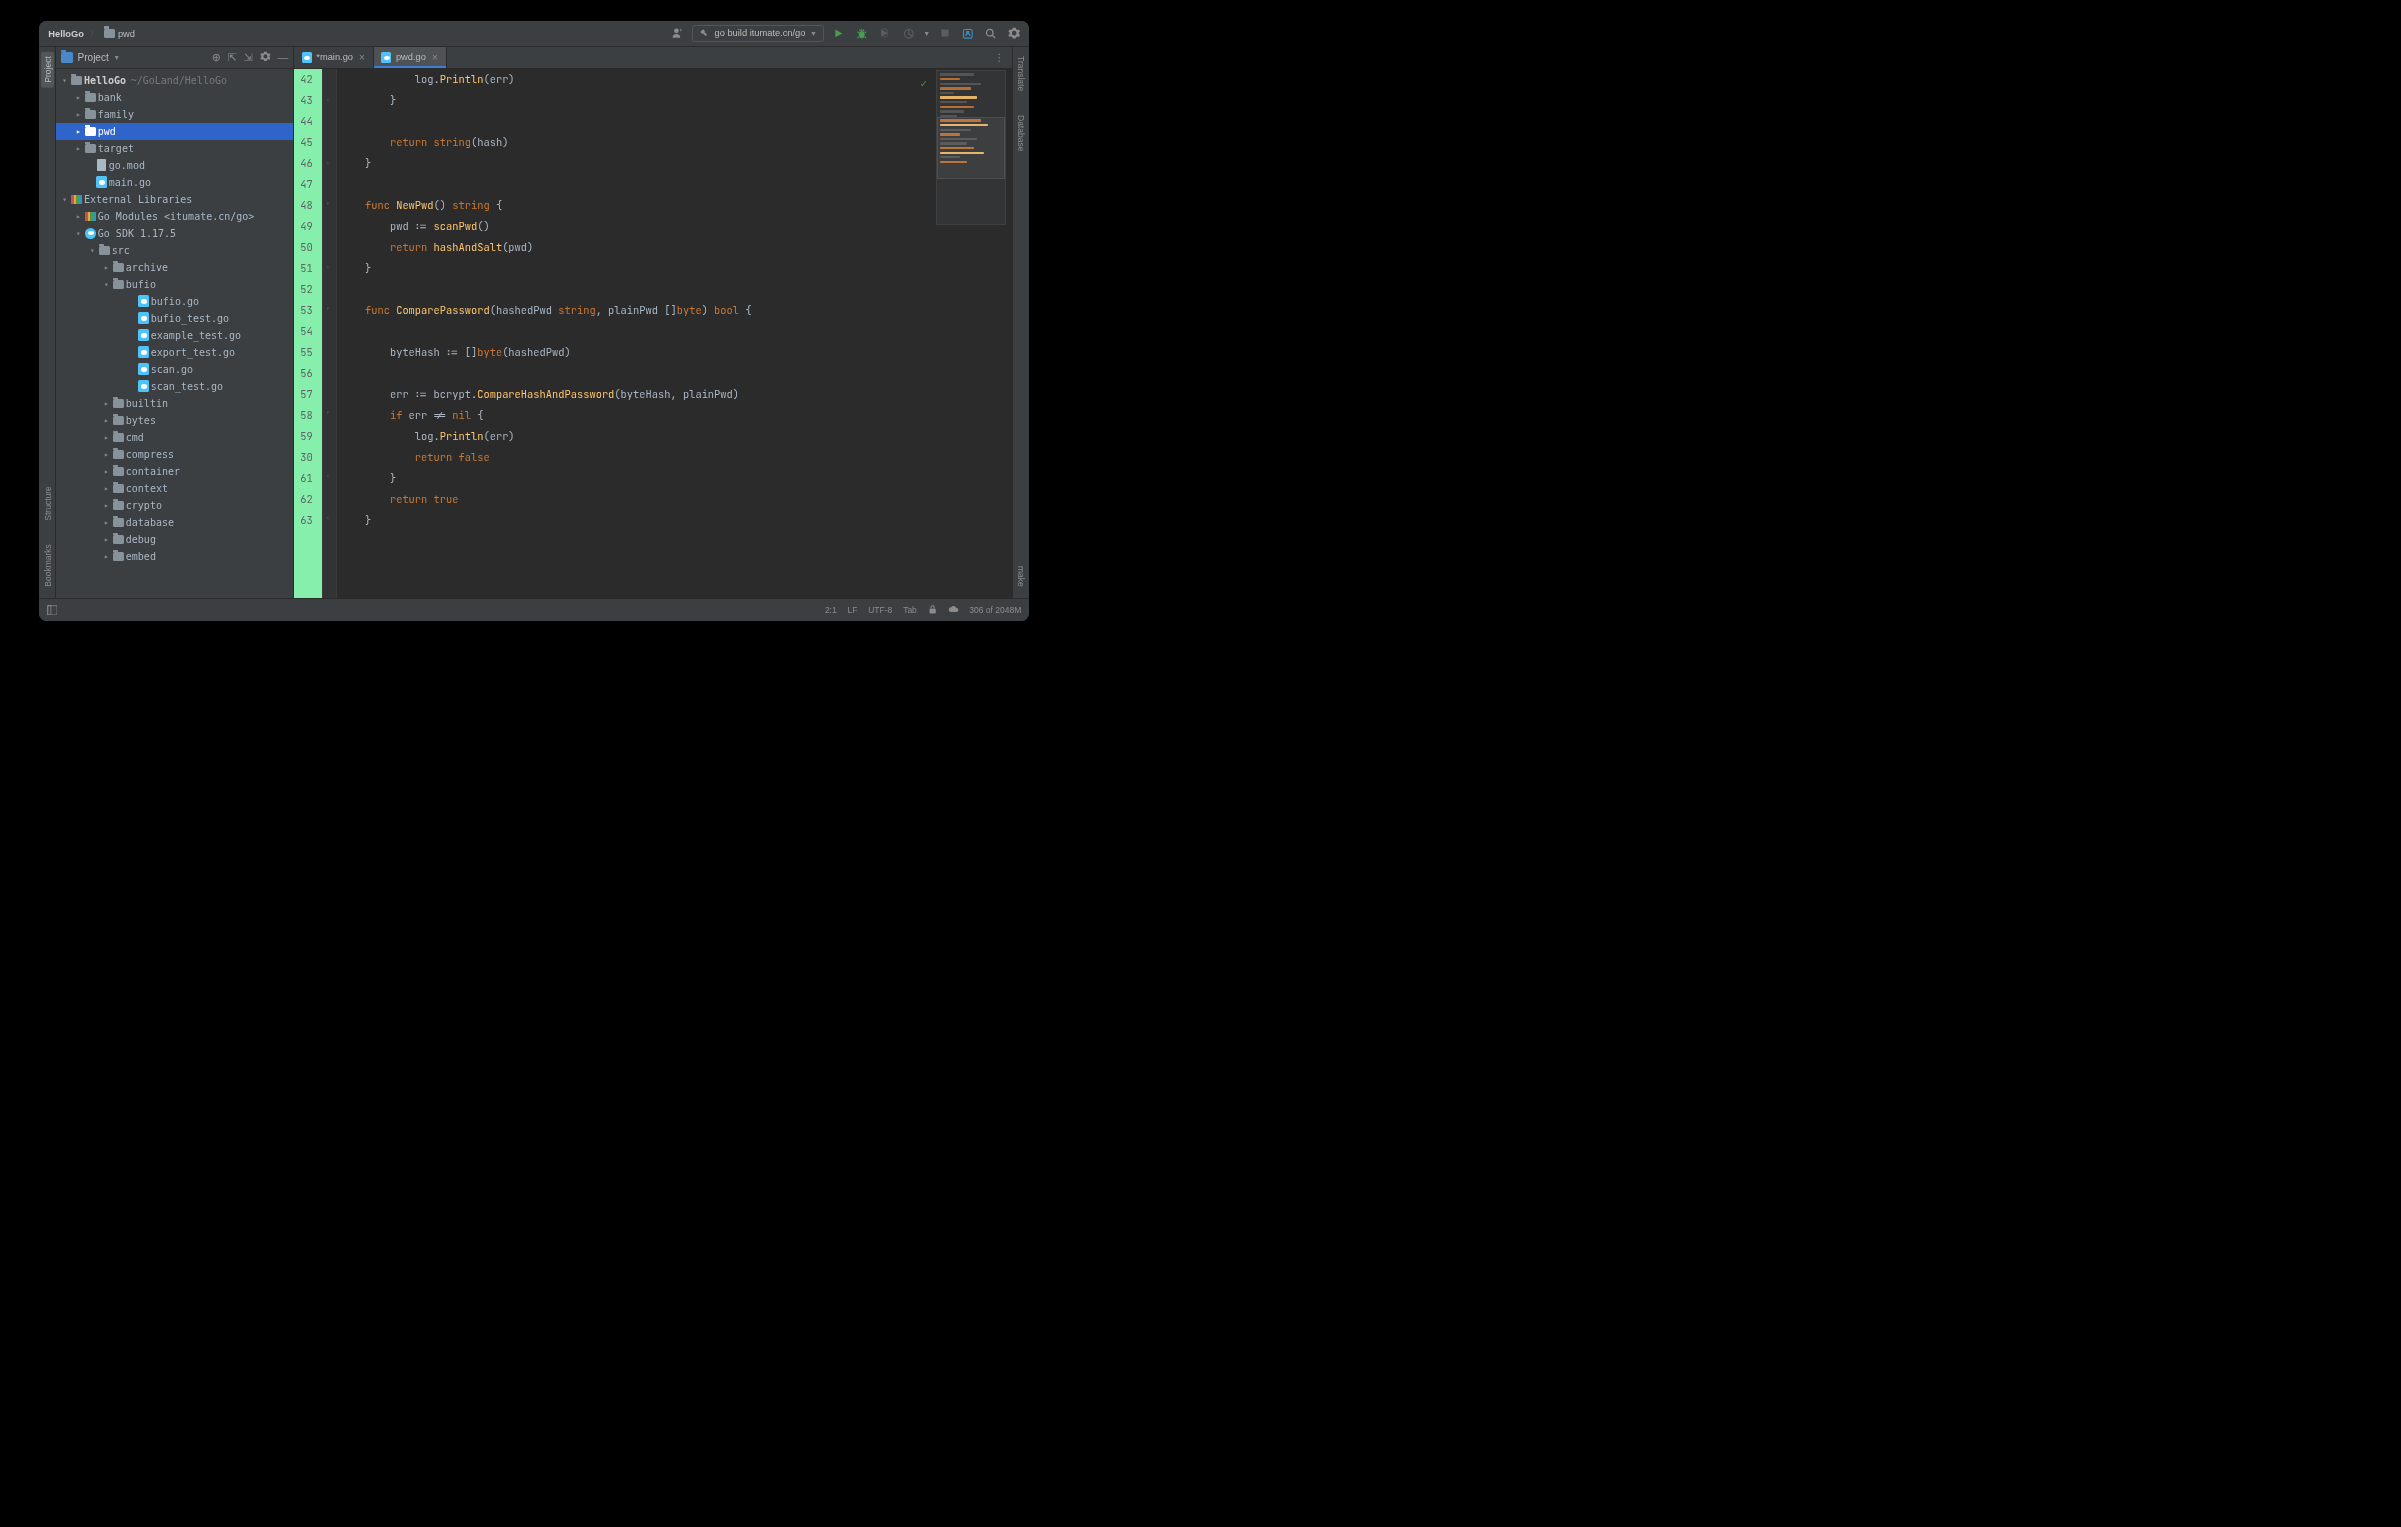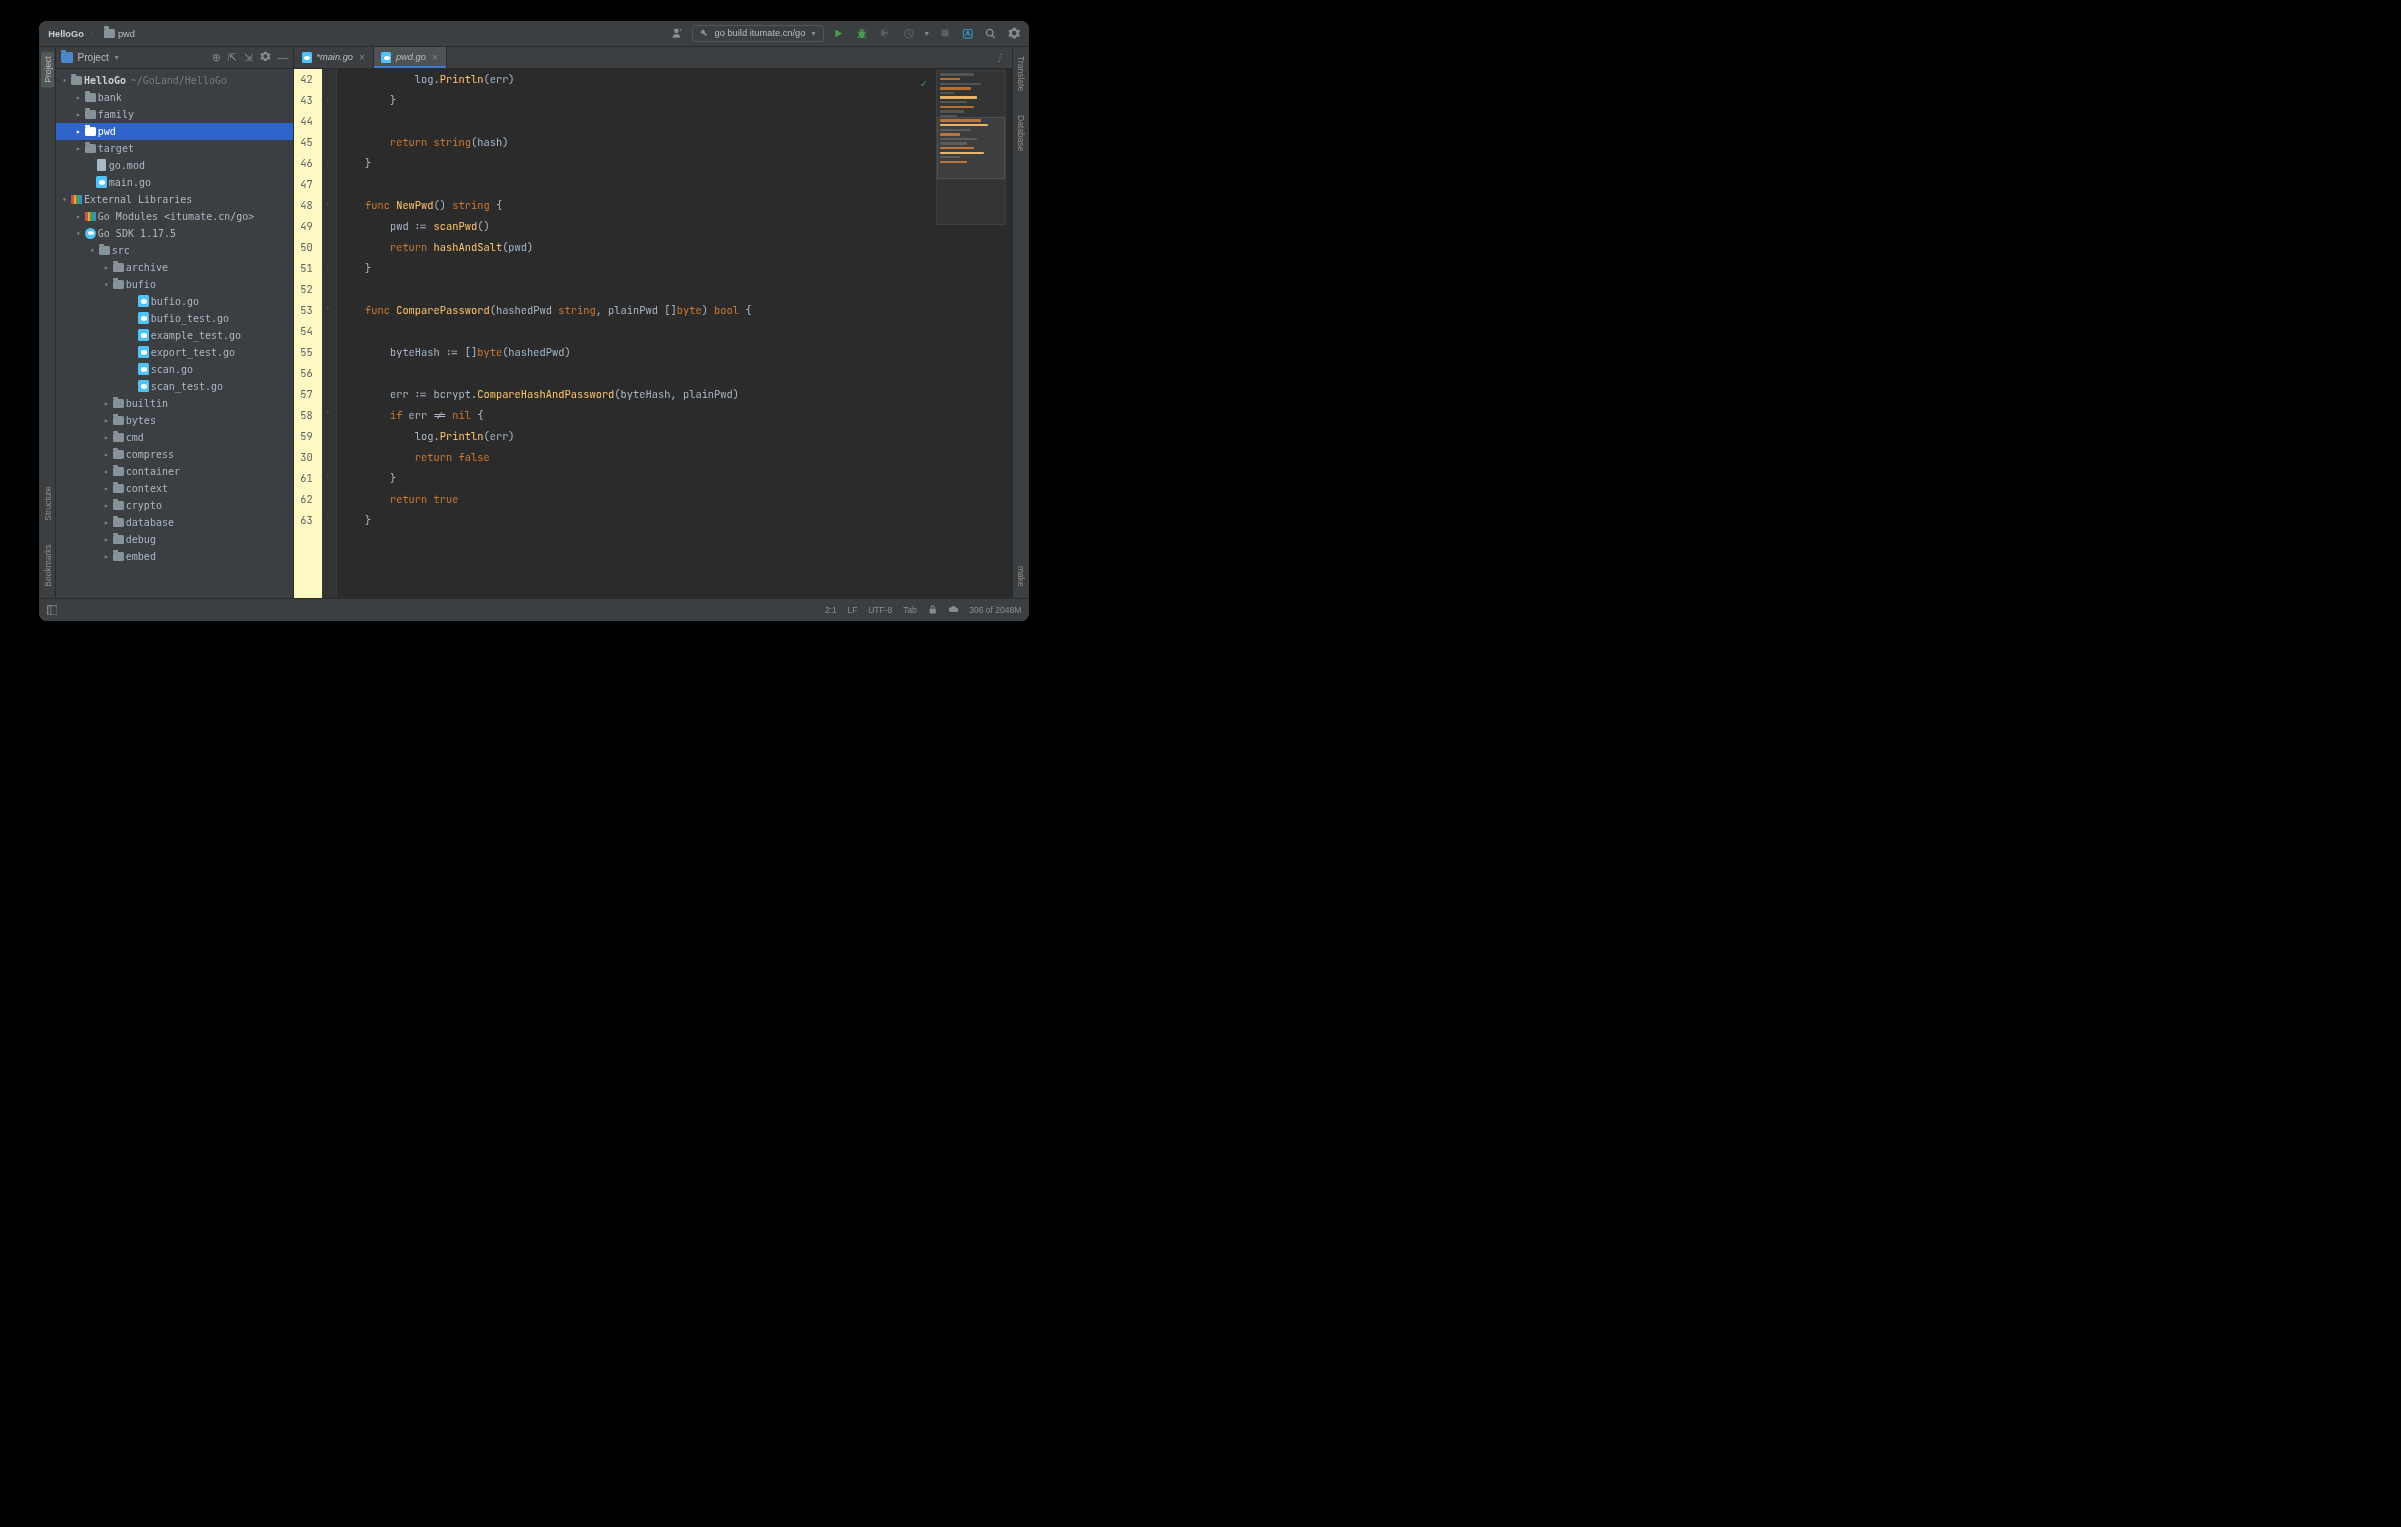--- a/index.html
+++ b/index.html
@@ -142,21 +142,20 @@
   flex-direction: column;
   background: #2b2b2b;
   overflow: hidden;
 }
 .tabs {
   height: 21.7px;
   background: #3c3f41;
   display: flex;
   align-items: stretch;
   border-bottom: 0.8px solid #2b2b2b;
-  font-style: italic;
 }
 .tab {
   display: flex;
   align-items: center;
   padding: 0 7.7px;
   gap: 4.6px;
   font-size: 9.3px;
   color: #bbb;
   border-right: 0.8px solid #2b2b2b;
   cursor: pointer;
@@ -170,21 +169,21 @@
 .code-wrap {
   flex: 1;
   display: flex;
   font-family: 'JetBrains Mono', Menlo, monospace;
   font-size: 10.4px;
   line-height: 21px;
   overflow: hidden;
   position: relative;
 }
 .gutter {
-  background: #fef9c3;
+  background: #86efac;
   color: #606366;
   text-align: right;
   padding: 0 9.3px 0 6.2px;
   user-select: none;
   border-right: 0.8px solid #3a3a3a;
 }
 .fold-col {
   width: 14px;
   background: #313335;
   border-right: 0.8px solid #3a3a3a;

